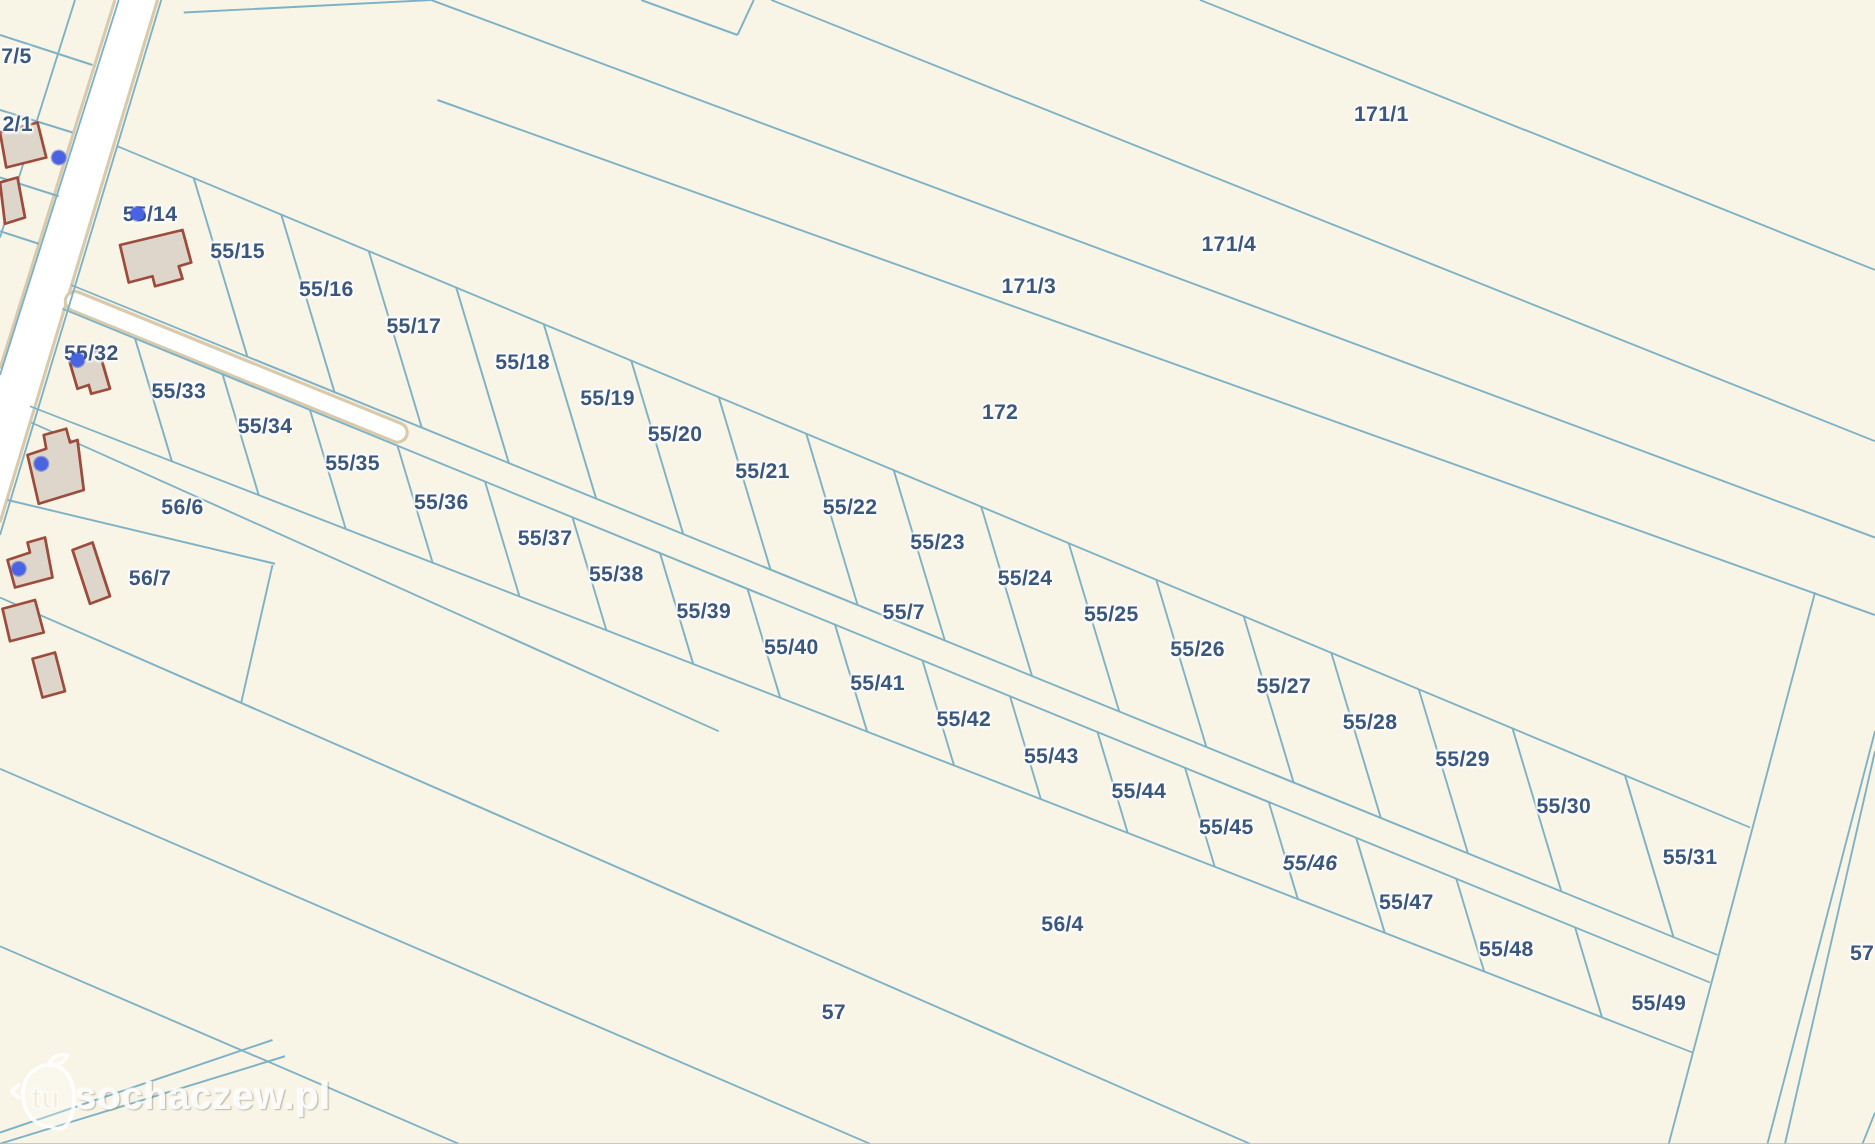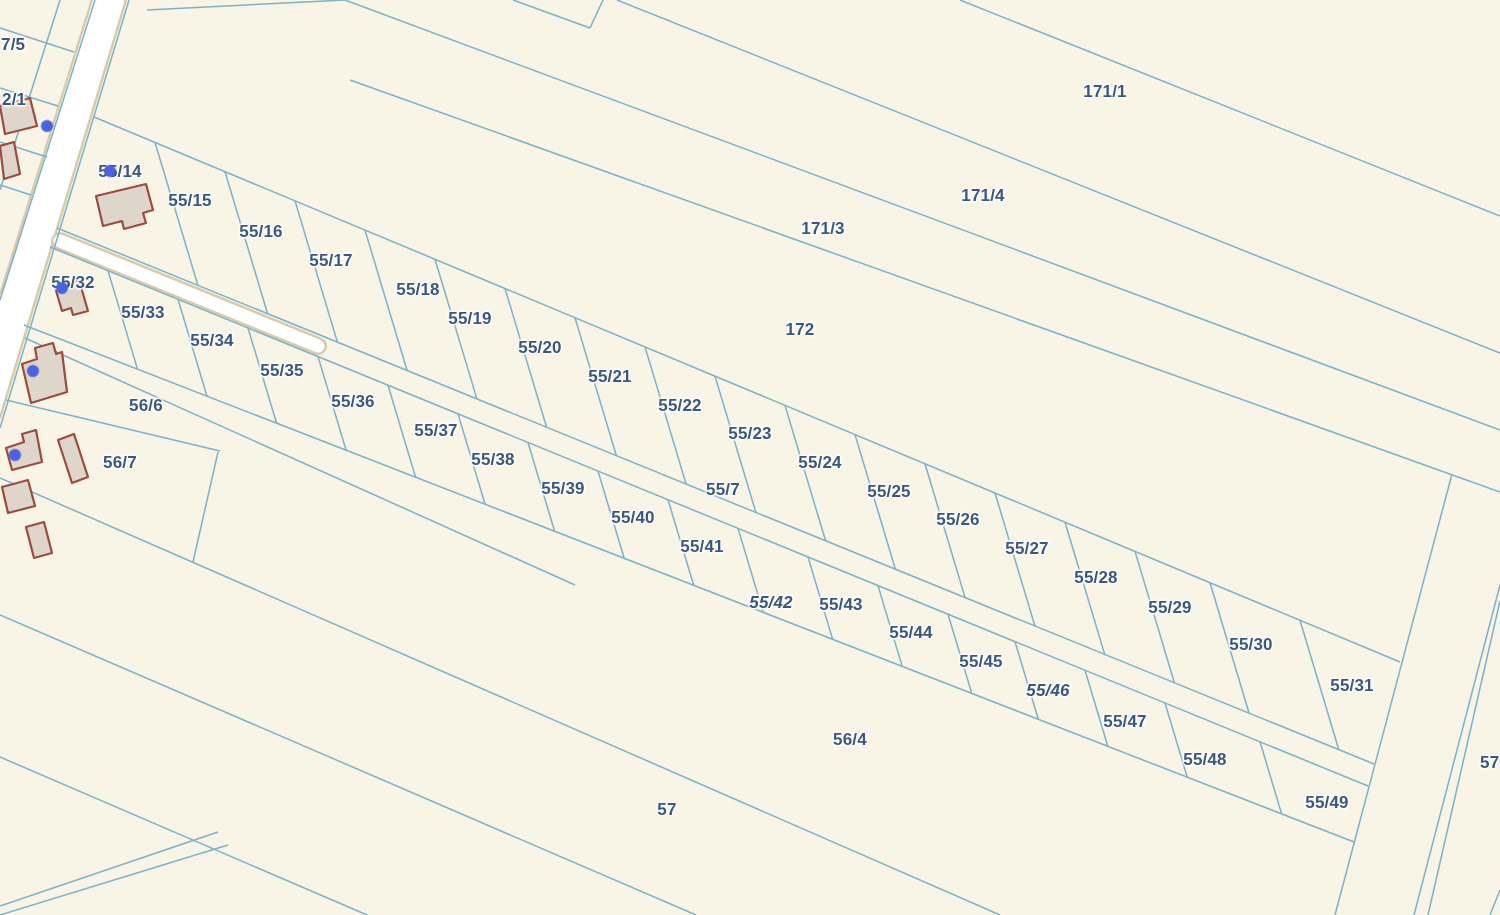--- a/index.html
+++ b/index.html
@@ -103,21 +103,21 @@
       <polygon points="58,440 74,434 88,477 72,483" fill="#ded6cb" stroke="#9c4b3c" stroke-width="2.2" stroke-linejoin="round"></polygon>
       <polygon points="2,487 28,480 35,506 8,513" fill="#ded6cb" stroke="#9c4b3c" stroke-width="2.2" stroke-linejoin="round"></polygon>
       <polygon points="26,527 44,522 52,553 34,558" fill="#ded6cb" stroke="#9c4b3c" stroke-width="2.2" stroke-linejoin="round"></polygon>
     </svg>
   <div id="labels">
       <div class="parcel-label" style="left: 120px; top: 172px;">55/14</div>
       <div class="parcel-label" style="left: 190px; top: 201px;">55/15</div>
       <div class="parcel-label" style="left: 261px; top: 232px;">55/16</div>
       <div class="parcel-label" style="left: 331px; top: 261px;">55/17</div>
       <div class="parcel-label" style="left: 400px; top: 290px; padding-left: 36px;">55/18</div>
-      <div class="parcel-label" style="left: 470px; top: 319px;">55/19</div>
+      <div class="parcel-label" style="left: 486px; top: 319px;">55/19</div>
       <div class="parcel-label" style="left: 540px; top: 348px;">55/20</div>
       <div class="parcel-label" style="left: 610px; top: 377px;">55/21</div>
       <div class="parcel-label" style="left: 680px; top: 406px;">55/22</div>
       <div class="parcel-label" style="left: 750px; top: 434px; text-align: center;">55/23</div>
       <div class="parcel-label" style="left: 820px; top: 463px;">55/24</div>
       <div class="parcel-label" style="left: 889px; top: 492px;">55/25</div>
       <div class="parcel-label" style="left: 958px; top: 520px;">55/26</div>
       <div class="parcel-label" style="left: 1027px; top: 549px;">55/27</div>
       <div class="parcel-label" style="left: 1096px; top: 578px;">55/28</div>
       <div class="parcel-label" style="left: 1170px; top: 608px;">55/29</div>
@@ -126,21 +126,21 @@
       <div class="parcel-label" style="left: 73px; top: 283px;">55/32</div>
       <div class="parcel-label" style="left: 143px; top: 313px;">55/33</div>
       <div class="parcel-label" style="left: 212px; top: 341px;">55/34</div>
       <div class="parcel-label" style="left: 282px; top: 371px;">55/35</div>
       <div class="parcel-label" style="left: 353px; top: 402px;">55/36</div>
       <div class="parcel-label" style="left: 430px; top: 431px; padding-left: 12px;">55/37</div>
       <div class="parcel-label" style="left: 493px; top: 460px;">55/38</div>
       <div class="parcel-label" style="left: 563px; top: 489px;">55/39</div>
       <div class="parcel-label" style="left: 633px; top: 518px;">55/40</div>
       <div class="parcel-label" style="left: 702px; top: 547px;">55/41</div>
-      <div class="parcel-label" style="left: 771px; top: 603px; font-style: italic;">55/42</div>
+      <div class="parcel-label" style="left: 771px; top: 576px;">55/42</div>
       <div class="parcel-label" style="left: 841px; top: 605px;">55/43</div>
       <div class="parcel-label" style="left: 911px; top: 633px;">55/44</div>
       <div class="parcel-label" style="left: 981px; top: 662px;">55/45</div>
       <div class="parcel-label" style="left: 1048px; top: 691px; font-style: italic;">55/46</div>
       <div class="parcel-label" style="left: 1125px; top: 722px;">55/47</div>
       <div class="parcel-label" style="left: 1205px; top: 760px;">55/48</div>
       <div class="parcel-label" style="left: 1315px; top: 803px; margin-left: 12px;">55/49</div>
       <div class="parcel-label" style="left: 1105px; top: 92px;">171/1</div>
       <div class="parcel-label" style="left: 983px; top: 196px;">171/4</div>
       <div class="parcel-label" style="left: 823px; top: 229px;">171/3</div>
@@ -153,13 +153,22 @@
       <div class="parcel-label anchor-left" style="left: 1px; top: 45px;">7/5</div>
       <div class="parcel-label anchor-left" style="left: 2px; top: 100px;">2/1</div>
       <div class="parcel-label anchor-left" style="left: 1480px; top: 763px;">57</div>
       <div class="addr-dot" style="left: 47px; top: 126px;"></div>
       <div class="addr-dot" style="left: 110px; top: 171px;"></div>
       <div class="addr-dot" style="left: 62px; top: 288px;"></div>
       <div class="addr-dot" style="left: 33px; top: 371px;"></div>
       <div class="addr-dot" style="left: 15px; top: 455px;"></div>
     </div>
 
+  <div id="logo">
+    <svg width="230" height="70" viewBox="0 0 230 70">
+      <path d="M7,26 L1,31 L7,36" fill="none" stroke="rgba(255,255,255,.95)" stroke-width="3" stroke-linecap="round"></path>
+      <path d="M29,10 C16,12 9,24 10.5,37 C12,51 23,60 33,59 C36,62 42,62 45,58 C51,51 53,36 50,26 C46,14 39,8.5 29,10 Z" fill="rgba(255,255,255,.30)" stroke="rgba(255,255,255,.95)" stroke-width="3"></path>
+      <path d="M31,10 C33,3 40,0.5 46,2 C44,8 38,11.5 31,10 Z" fill="rgba(255,255,255,.30)" stroke="rgba(255,255,255,.95)" stroke-width="2.5"></path>
+      <text x="17" y="44" font-family="Liberation Sans, sans-serif" font-size="24" font-weight="700" fill="#f3eedd" stroke="rgba(255,255,255,.95)" stroke-width="1">tu</text>
+    </svg>
+    <span id="logo-text">sochaczew.pl</span>
+  </div>
 </div>
 
 </body></html>

